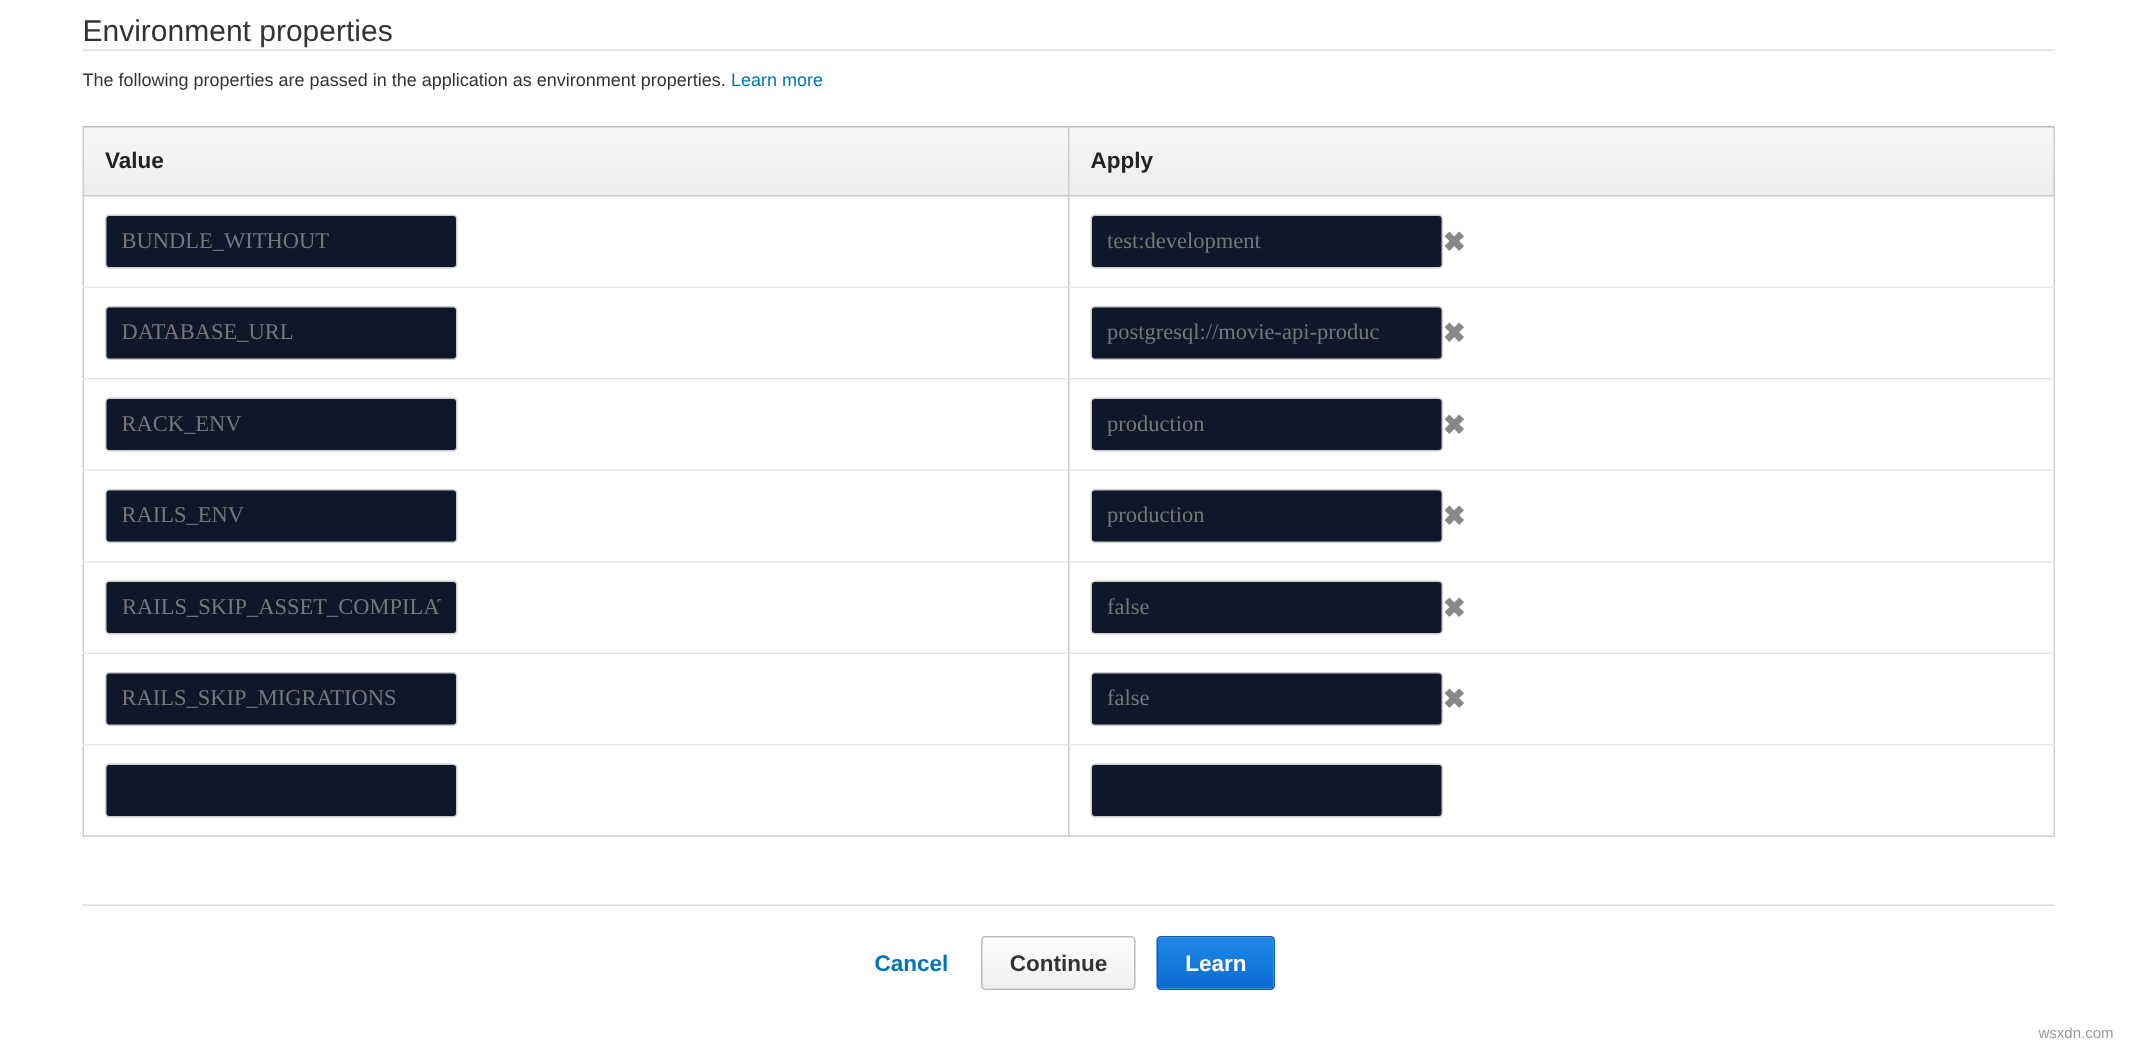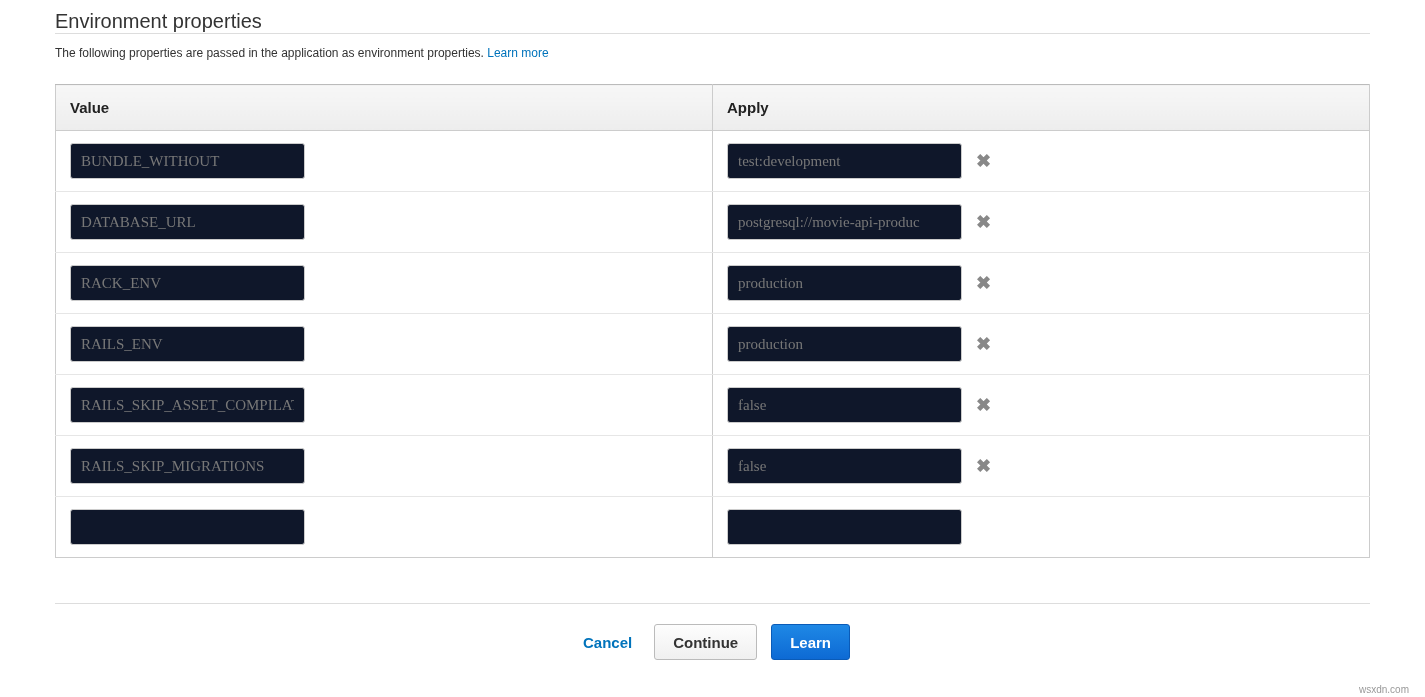--- a/index.html
+++ b/index.html
@@ -71,21 +71,20 @@
       font-size: 15px;
       color: #777;
       border: 1px solid #ccc;
       border-radius: 3px;
       background: #0f172a;
       font-family: Liberation Serif, serif;
     }
     .value-wrap {
       display: flex;
       align-items: center;
-      gap: 14px;
     }
     .remove-icon {
       color: #888;
       font-size: 18px;
       font-weight: 700;
       cursor: pointer;
       line-height: 1;
       user-select: none;
     }
     .footer-divider {

